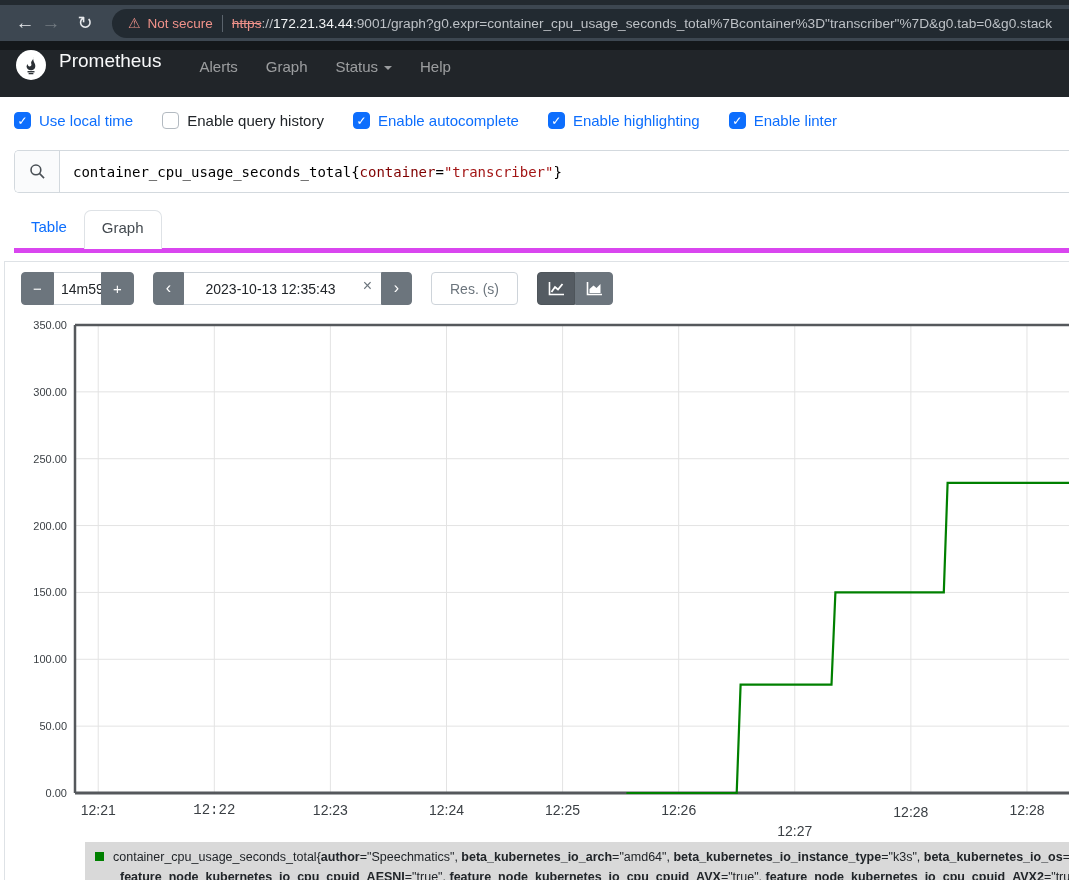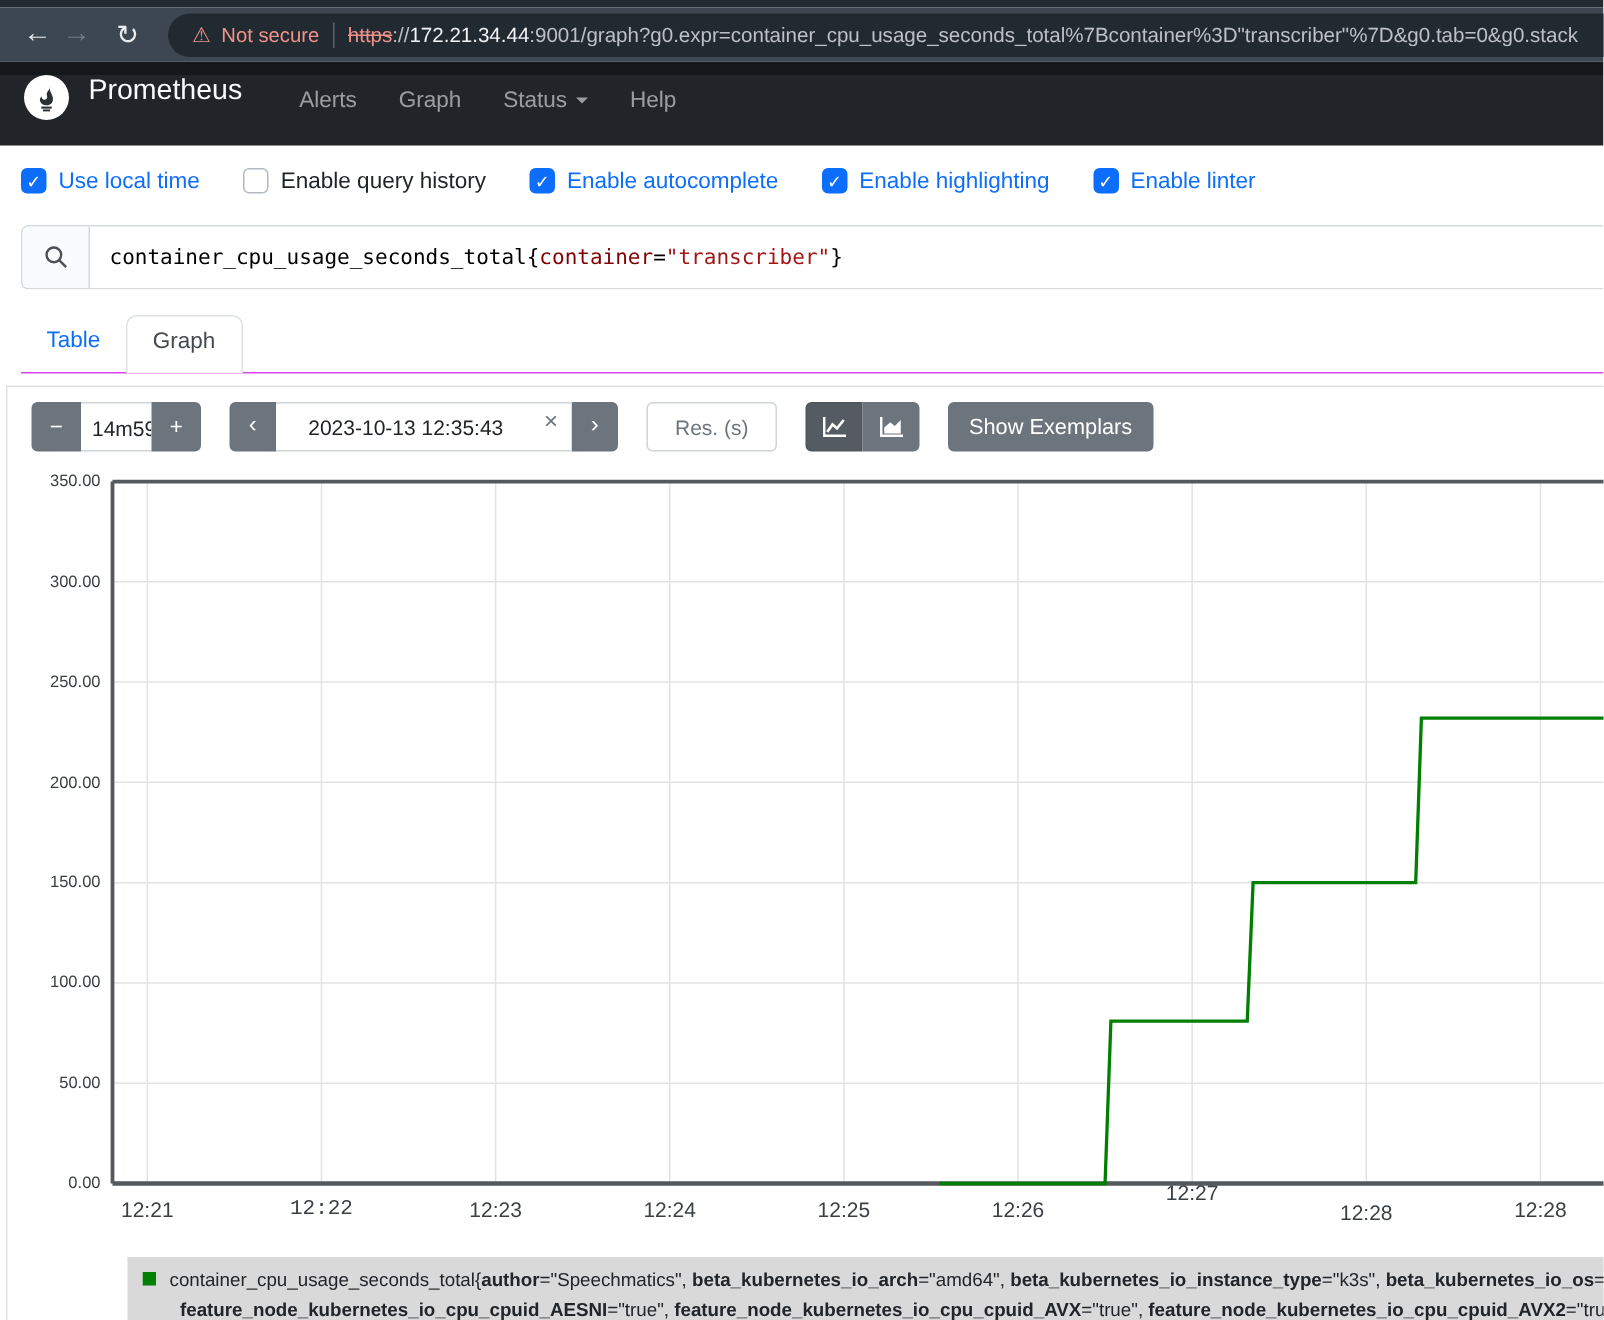--- a/index.html
+++ b/index.html
@@ -43,21 +43,21 @@
   .opt.off .lbl{color:#212529;}
   
   .qrow{display:flex;margin:21px 0 0 14px;height:41px;border:1px solid #d3d9de;border-radius:5px 0 0 5px;
     border-right:none;overflow:hidden;}
   .q-addon{width:44px;background:#fafbfc;border-right:1px solid #d3d9de;display:flex;align-items:center;justify-content:center;cursor:pointer;}
   .q-input{flex:1;display:flex;align-items:center;padding-left:13px;
     font-family:"DejaVu Sans Mono","Liberation Mono",monospace;font-size:14px;color:#000;cursor:text;white-space:pre;}
   .tok-label{color:#800000;}
   .tok-string{color:#a31515;}
   
-  .tabs{margin:17px 0 0 14px;border-bottom:1px solid #d946ef;display:flex;height:38px;}
+  .tabs{margin:17px 0 0 14px;border-bottom:5px solid #d946ef;display:flex;height:38px;}
   .tab{padding:8px 17px;font-size:15px;box-sizing:border-box;cursor:pointer;}
   .tab.inactive{color:#0d6efd;}
   .tab.active{color:#444a50;background:#fff;border:1px solid #dee2e6;border-bottom:1px solid #fff;
     border-radius:7px 7px 0 0;margin-bottom:-1px;}
   
   .panel{margin:8px 0 0 4px;width:1085px;border:1px solid #dee2e6;border-right:none;padding:10px 0 0 10px;box-sizing:border-box;}
   
   .controls{display:flex;align-items:center;gap:19px;margin-left:6px;}
   .grp{display:flex;}
   .btn{height:33px;background:#6c757d;border:1px solid #6c757d;color:#fff;display:flex;align-items:center;
@@ -186,21 +186,20 @@
           <polyline points="3.5,11 7,6 10,8.5 14.5,3" stroke="#fff" stroke-width="1.8" fill="none"></polyline>
         </svg>
       </div>
       <div class="btn iconbtn last">
         <svg width="17" height="15" viewBox="0 0 17 15">
           <path d="M1.5 1 L1.5 13.5 L16 13.5" stroke="#fff" stroke-width="1.6" fill="none"></path>
           <path d="M3.5 12 L3.5 8 L7.5 4.5 L10.5 7 L14.5 3 L14.5 12 Z" fill="#fff"></path>
         </svg>
       </div>
     </div>
-    <div class="btn only exemplars">Show Exemplars</div>
   </div>
 
   <div class="chart-wrap" id="chartWrap">
       <svg width="1080" height="500" style="position: absolute; left: 0px; top: 0px;">
         <line x1="83.2183908045977" y1="10" x2="83.2183908045977" y2="478" stroke="#e3e3e3" stroke-width="1"></line>
         <line x1="199.3103448275862" y1="10" x2="199.3103448275862" y2="478" stroke="#e3e3e3" stroke-width="1"></line>
         <line x1="315.40229885057477" y1="10" x2="315.40229885057477" y2="478" stroke="#e3e3e3" stroke-width="1"></line>
         <line x1="431.4942528735632" y1="10" x2="431.4942528735632" y2="478" stroke="#e3e3e3" stroke-width="1"></line>
         <line x1="547.5862068965517" y1="10" x2="547.5862068965517" y2="478" stroke="#e3e3e3" stroke-width="1"></line>
         <line x1="663.6781609195402" y1="10" x2="663.6781609195402" y2="478" stroke="#e3e3e3" stroke-width="1"></line>
@@ -225,21 +224,21 @@
       <div class="ylab" style="left: 0px; top: 204.571px;">200.00</div>
       <div class="ylab" style="left: 0px; top: 137.714px;">250.00</div>
       <div class="ylab" style="left: 0px; top: 70.8571px;">300.00</div>
       <div class="ylab" style="left: 0px; top: 4px;">350.00</div>
       <div class="xlab" style="left: 61.2184px; top: 487px;">12:21</div>
       <div class="xlab" style="left: 177.31px; top: 487px; font-family: Liberation Mono, monospace;">12:22</div>
       <div class="xlab" style="left: 293.402px; top: 487px;">12:23</div>
       <div class="xlab" style="left: 409.494px; top: 487px;">12:24</div>
       <div class="xlab" style="left: 525.586px; top: 487px;">12:25</div>
       <div class="xlab" style="left: 641.678px; top: 487px;">12:26</div>
-      <div class="xlab" style="left: 757.77px; top: 476px;">12:27</div>
+      <div class="xlab" style="left: 757.77px; top: 508px;">12:27</div>
       <div class="xlab" style="left: 873.862px; top: 489px;">12:28</div>
       <div class="xlab" style="left: 989.954px; top: 487px;">12:28</div>
     </div>
 
   <div class="legend" id="legendBlock" style="background: rgb(217, 217, 217);">
       <div class="lg-line"><span class="swatch" style="background: rgb(0, 128, 0);"></span><span class="lg-p">container_cpu_usage_seconds_total{</span><span class="lg-b">author</span><span class="lg-p">="Speechmatics", </span><span class="lg-b">beta_kubernetes_io_arch</span><span class="lg-p">="amd64", </span><span class="lg-b">beta_kubernetes_io_instance_type</span><span class="lg-p">="k3s", </span><span class="lg-b">beta_kubernetes_io_os</span><span class="lg-p">="linux", </span></div>
       <div class="lg-line cont"><span class="lg-b">feature_node_kubernetes_io_cpu_cpuid_AESNI</span><span class="lg-p">="true", </span><span class="lg-b">feature_node_kubernetes_io_cpu_cpuid_AVX</span><span class="lg-p">="true", </span><span class="lg-b">feature_node_kubernetes_io_cpu_cpuid_AVX2</span><span class="lg-p">="true", </span></div>
     </div>
 
 </div>

